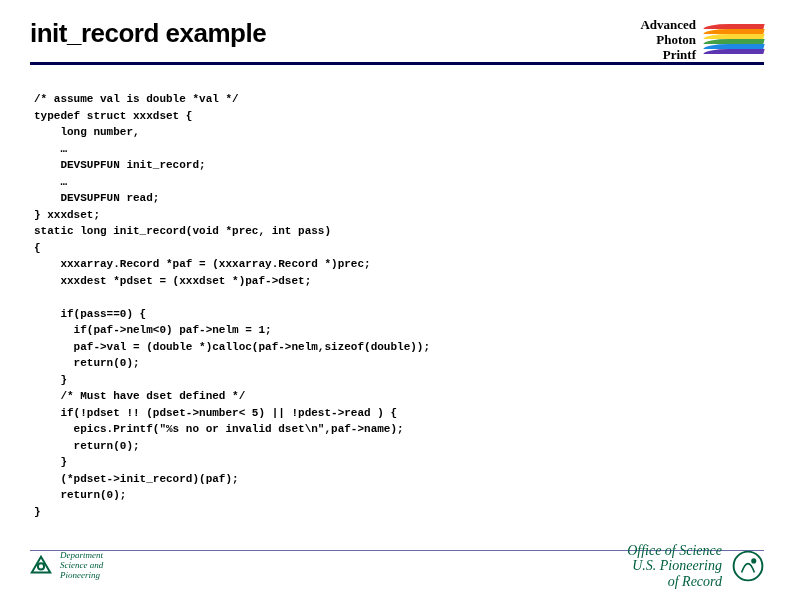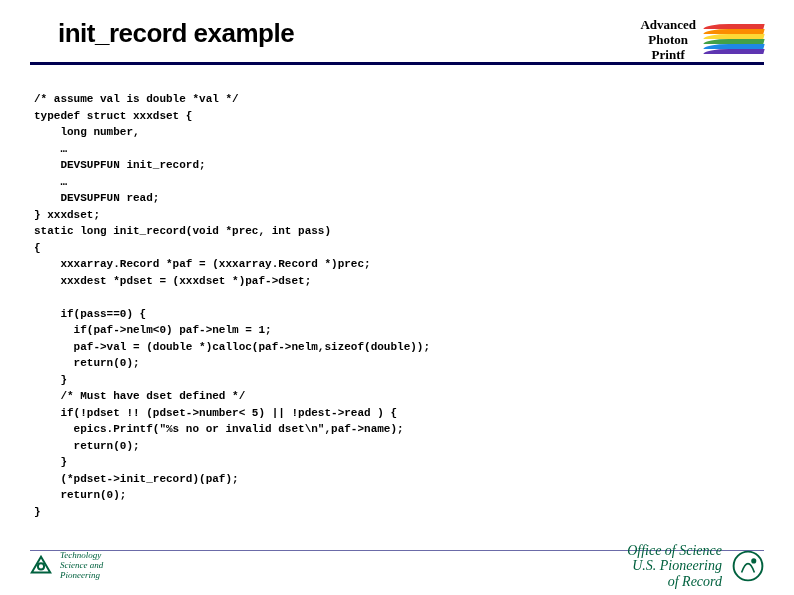--- a/index.html
+++ b/index.html
@@ -19,29 +19,28 @@
     box-sizing: border-box;
   }
   .title-row {
     position: absolute;
     top: 18px;
     left: 30px;
     right: 30px;
     display: flex;
     justify-content: space-between;
     align-items: flex-start;
-    margin-left: 28px;
   }
   .title {
     font-size: 26px;
     font-weight: bold;
     letter-spacing: -0.5px;
   }
   .aps-logo {
-    text-align: center;
+    text-align: right;
     font-family: "Times New Roman", Georgia, serif;
     font-weight: bold;
     font-size: 13px;
     line-height: 1.15;
     color: #000;
     display: flex;
     align-items: center;
     gap: 8px;
   }
   .aps-swoosh {
@@ -183,21 +182,21 @@
 
   <div class="hr-bottom"></div>
 
   <div class="footer">
     <div class="footer-left">
       <svg class="anl-logo" viewBox="0 0 100 100">
         <polygon points="50,8 92,80 8,80" fill="none" stroke="#00613e" stroke-width="9"></polygon>
         <circle cx="50" cy="52" r="14" fill="none" stroke="#00613e" stroke-width="9"></circle>
       </svg>
       <div class="tagline">
-        <div>Technology</div>
+        <div>Department</div>
         <div>Science and</div>
         <div>Pioneering</div>
       </div>
     </div>
     <div class="footer-right">
       <div class="dept-text">
         <div>Office of Science</div>
         <div>U.S. Pioneering</div>
         <div>of Record</div>
       </div>

